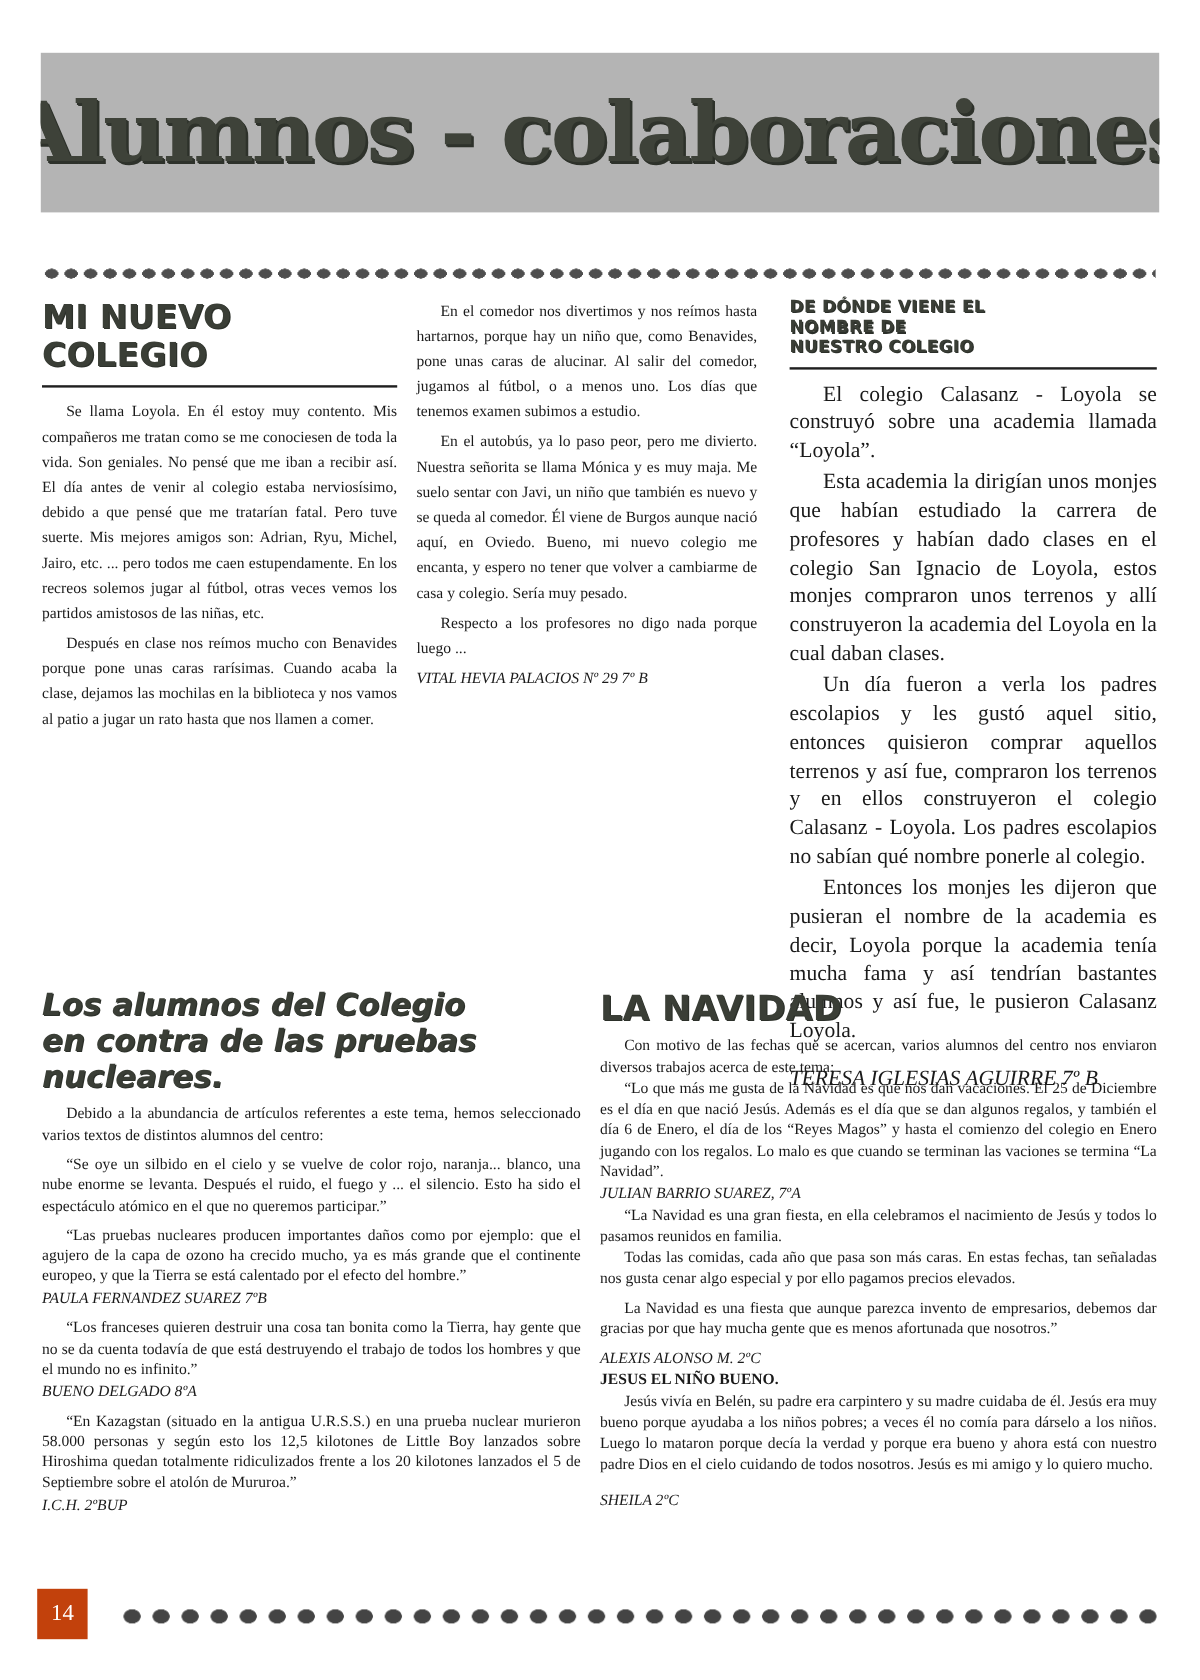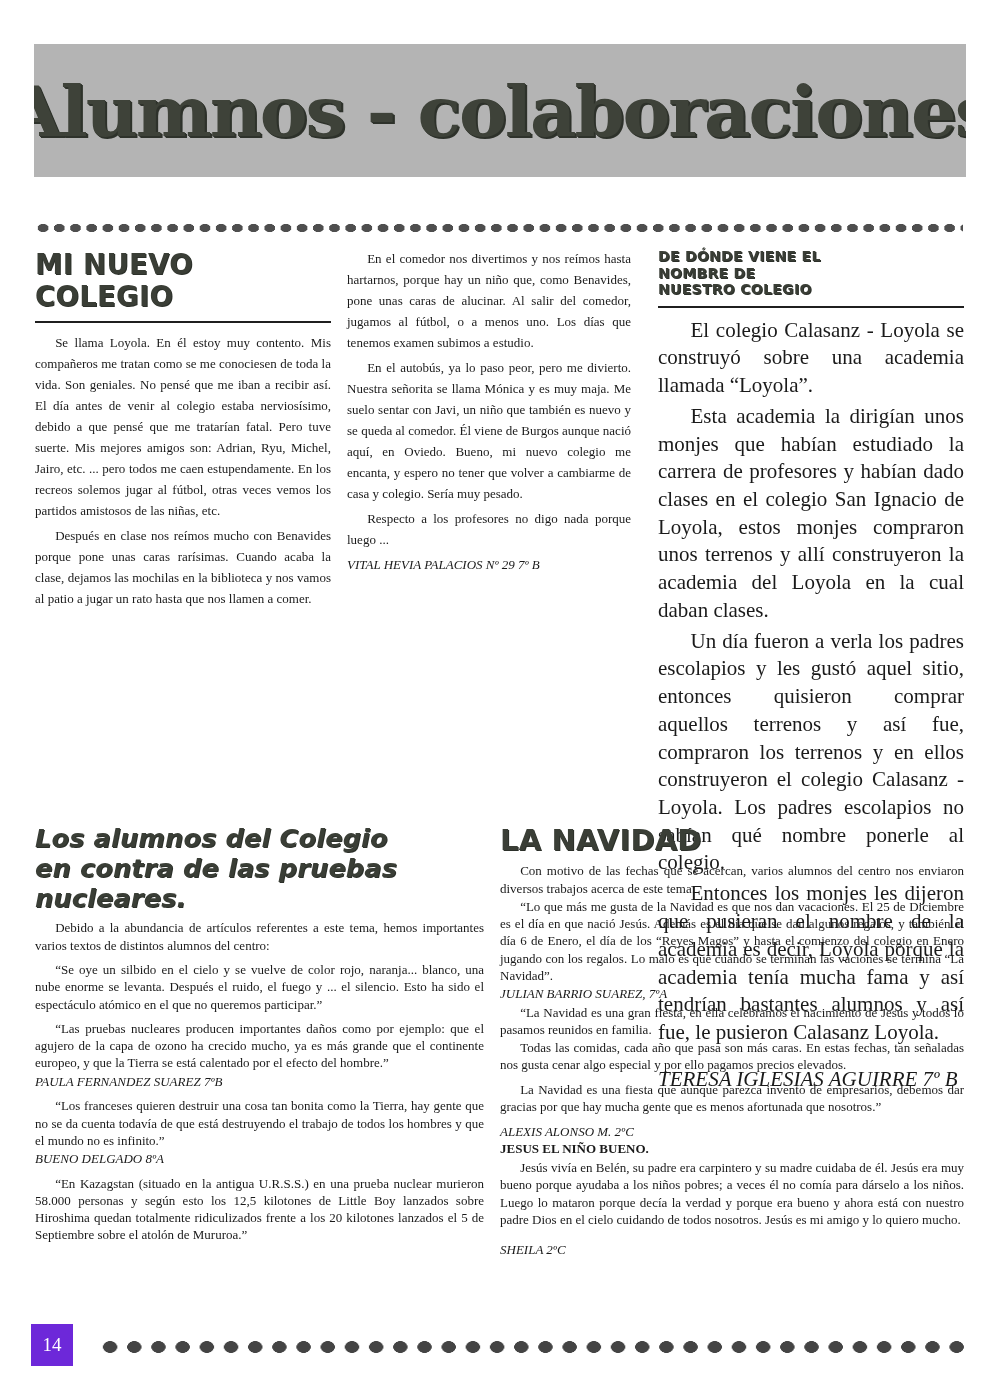--- a/index.html
+++ b/index.html
@@ -120,21 +120,21 @@
   .col3 {
     position: absolute;
     left: 658px; top: 248px;
     width: 306px;
   }
   .col1 .bodytext, .col2 .bodytext {
     font-size: 13px;
     line-height: 1.62;
   }
   .col3 .bodytext {
-    font-size: 21px;
+    font-size: 18px;
     line-height: 1.32;
   }
   .col1 .bodytext p, .col2 .bodytext p { margin-bottom: 0.30em; }
   .col3 .bodytext p { margin-bottom: 0.15em; }
 
   .h-mi-nuevo { font-size: 27.5px; }
   .h-donde { font-size: 14px; }
 
   .col1 .rule, .col3 .rule { margin-top: 8px; margin-bottom: 9px; }
 
@@ -169,21 +169,21 @@
     margin-bottom: 0.55em !important;
   }
 
   
   .pagenum {
     position: absolute;
     left: 31px;
     top: 1324px;
     width: 42px;
     height: 42px;
-    background: #6d28d9;
+    background: #c2410c;
     color: #ffffff;
     font-family: "Liberation Serif", "DejaVu Serif", serif;
     font-size: 19px;
     display: flex;
     align-items: center;
     justify-content: center;
   }
 </style>
 </head>
 <body>
@@ -233,27 +233,28 @@
     </div>
   </div>
 
   <div class="botleft">
     <div class="hd-sans h-nucleares">
       <div>Los alumnos del Colegio</div>
       <div>en contra de las pruebas</div>
       <div>nucleares.</div>
     </div>
     <div class="bodytext" style="margin-top:6px">
-      <p>Debido a la abundancia de artículos referentes a este tema, hemos importantes varios textos de distintos alumnos del centro:</p>
+      <p>Debido a la abundancia de artículos referentes a este tema, hemos seleccionado varios textos de distintos alumnos del centro:</p>
       <p>“Se oye un silbido en el cielo y se vuelve de color rojo, naranja... blanco, una nube enorme se levanta. Después el ruido, el fuego y ... el silencio. Esto ha sido el espectáculo atómico en el que no queremos participar.”</p>
       <p class="tight">“Las pruebas nucleares producen importantes daños como por ejemplo: que el agujero de la capa de ozono ha crecido mucho, ya es más grande que el continente europeo, y que la Tierra se está calentado por el efecto del hombre.”</p>
       <p class="byline-sm">PAULA FERNANDEZ SUAREZ 7ºB</p>
       <p class="tight">“Los franceses quieren destruir una cosa tan bonita como la Tierra, hay gente que no se da cuenta todavía de que está destruyendo el trabajo de todos los hombres y que el mundo no es infinito.”</p>
       <p class="byline-sm">BUENO DELGADO 8ºA</p>
       <p class="tight">“En Kazagstan (situado en la antigua U.R.S.S.) en una prueba nuclear murieron 58.000 personas y según esto los 12,5 kilotones de Little Boy lanzados sobre Hiroshima quedan totalmente ridiculizados frente a los 20 kilotones lanzados el 5 de Septiembre sobre el atolón de Mururoa.”</p>
+      <p class="byline-sm">I.C.H. 2ºBUP</p>
     </div>
   </div>
 
   <div class="botright">
     <div class="hd-sans h-navidad">LA NAVIDAD</div>
     <div class="bodytext" style="margin-top:5px">
       <p class="tight">Con motivo de las fechas que se acercan, varios alumnos del centro nos enviaron diversos trabajos acerca de este tema:</p>
       <p class="tight">“Lo que más me gusta de la Navidad es que nos dan vacaciones. El 25 de Diciembre es el día en que nació Jesús. Además es el día que se dan algunos regalos, y también el día 6 de Enero, el día de los “Reyes Magos” y hasta el comienzo del colegio en Enero jugando con los regalos. Lo malo es que cuando se terminan las vaciones se termina “La Navidad”.</p>
       <p class="byline-sm" style="margin-bottom:0.08em !important">JULIAN BARRIO SUAREZ, 7ºA</p>
       <p class="tight">“La Navidad es una gran fiesta, en ella celebramos el nacimiento de Jesús y todos lo pasamos reunidos en familia.</p>

